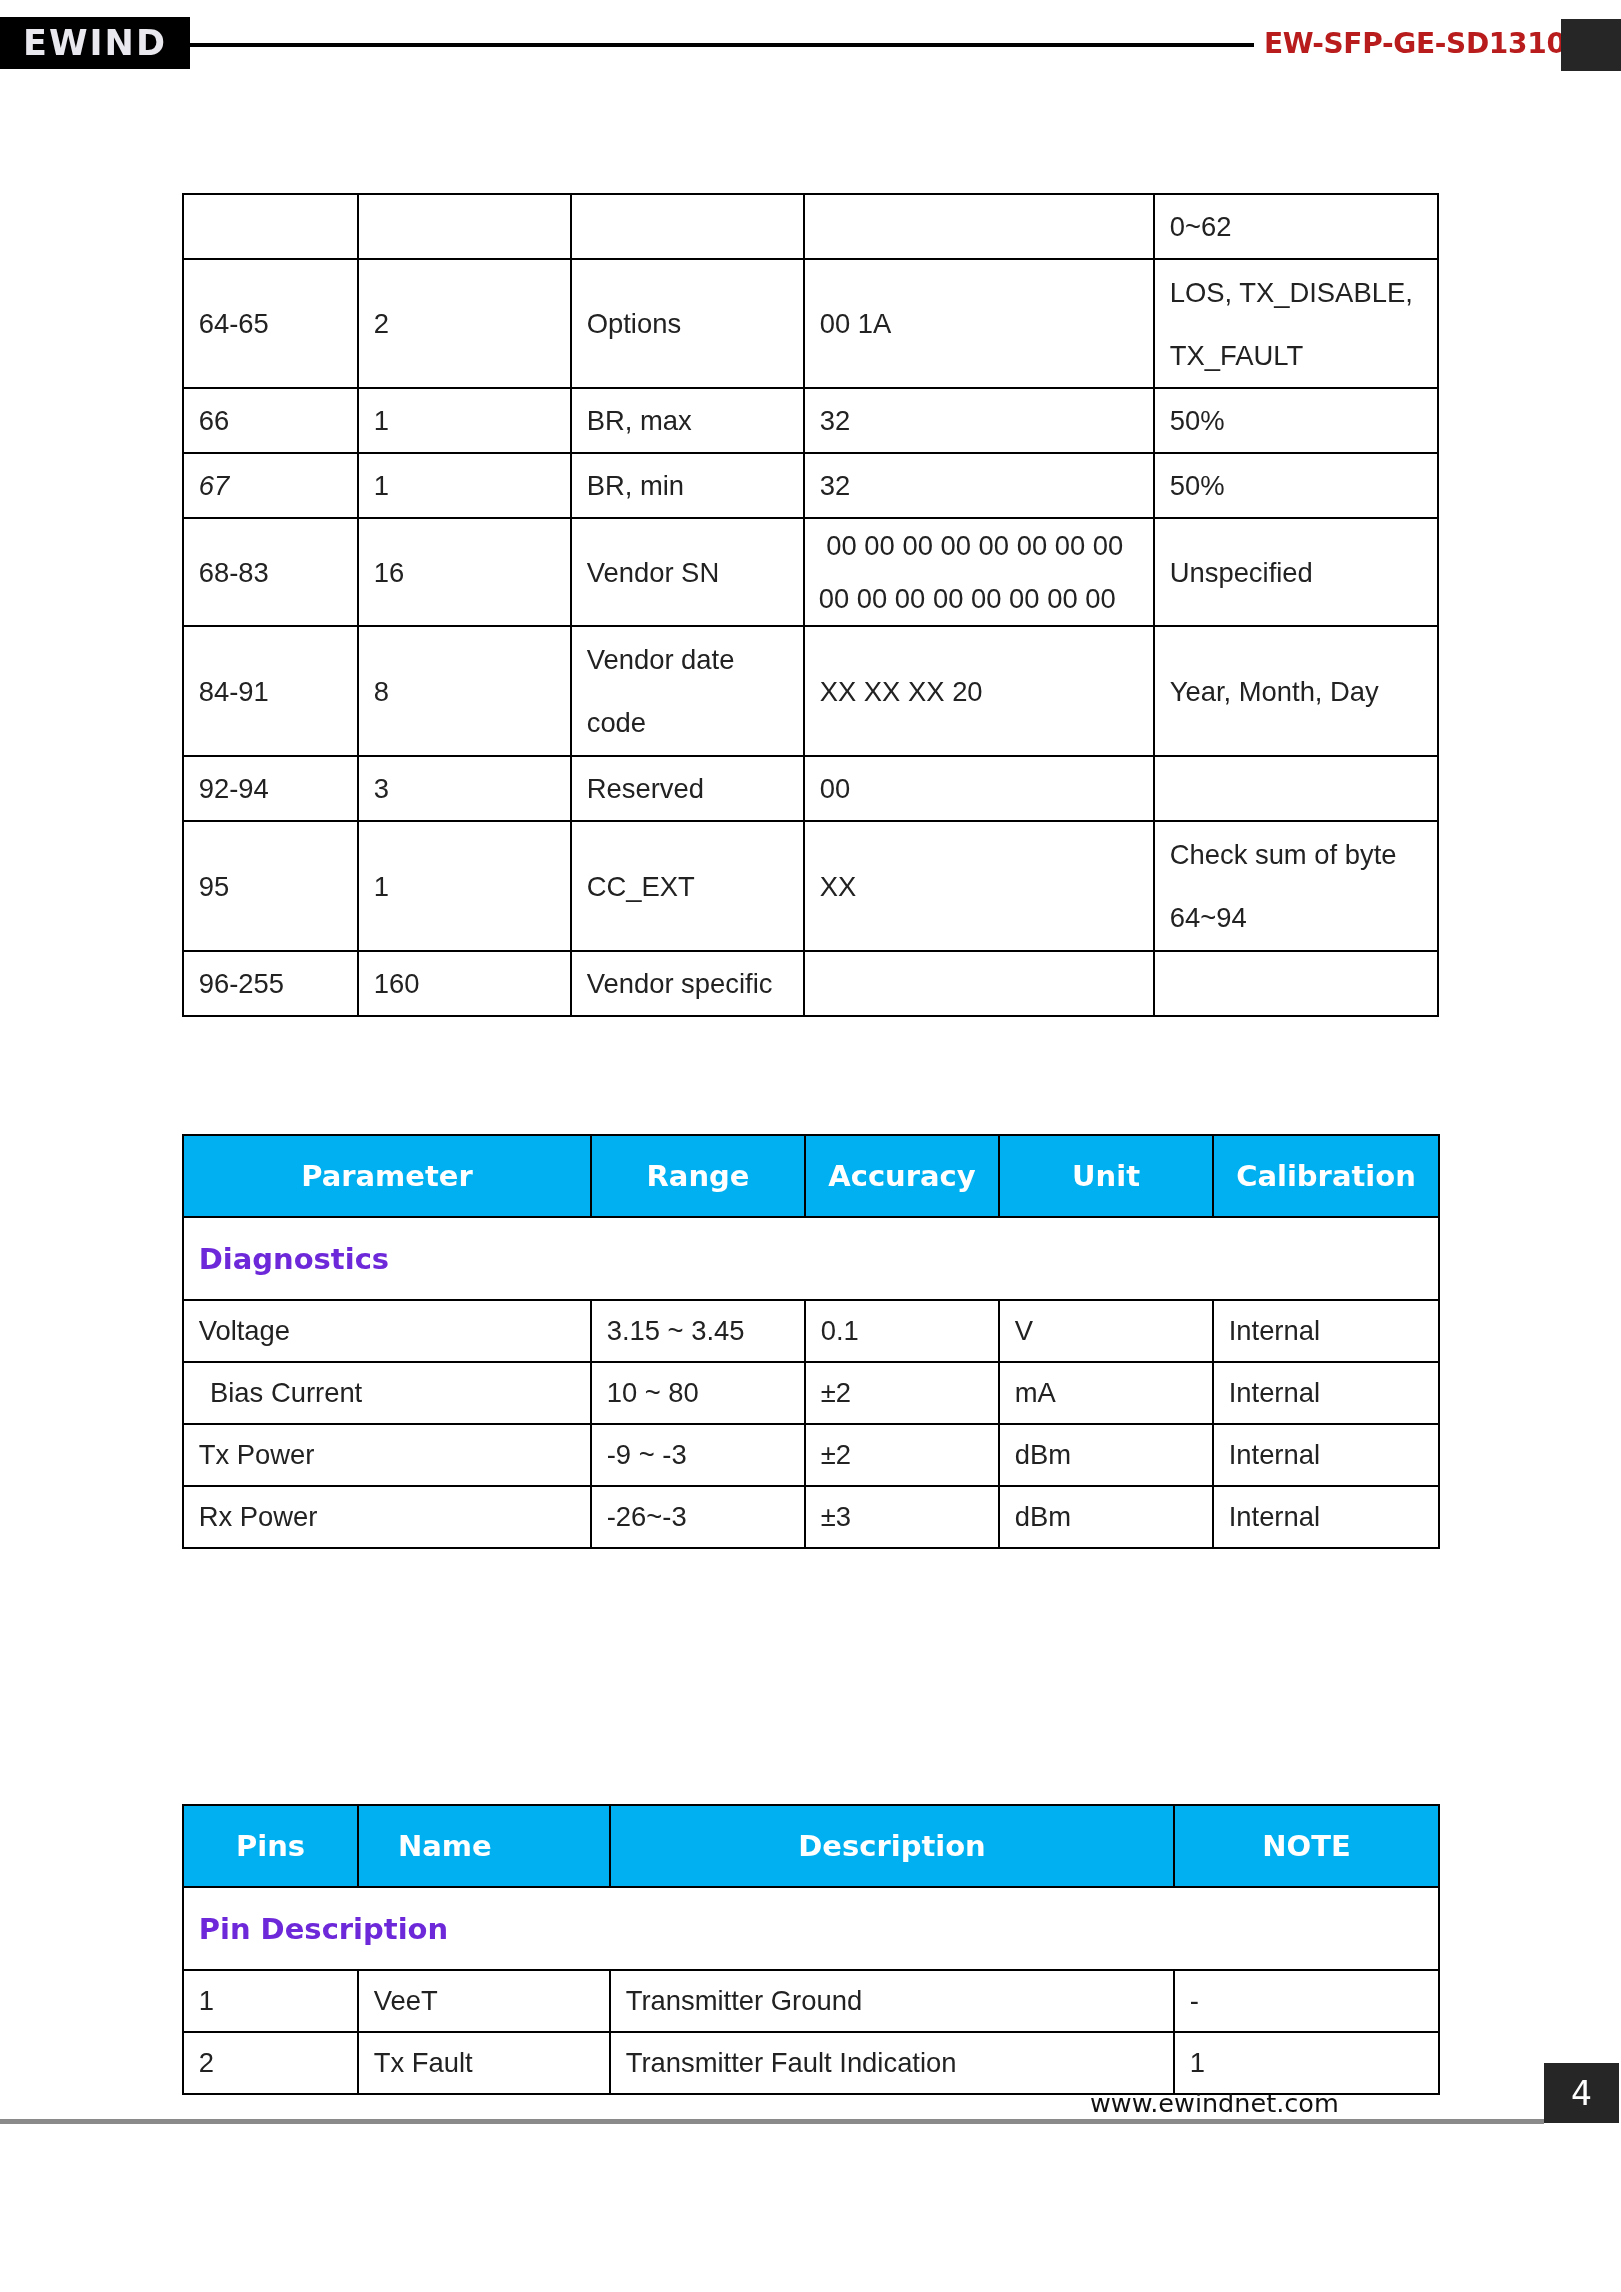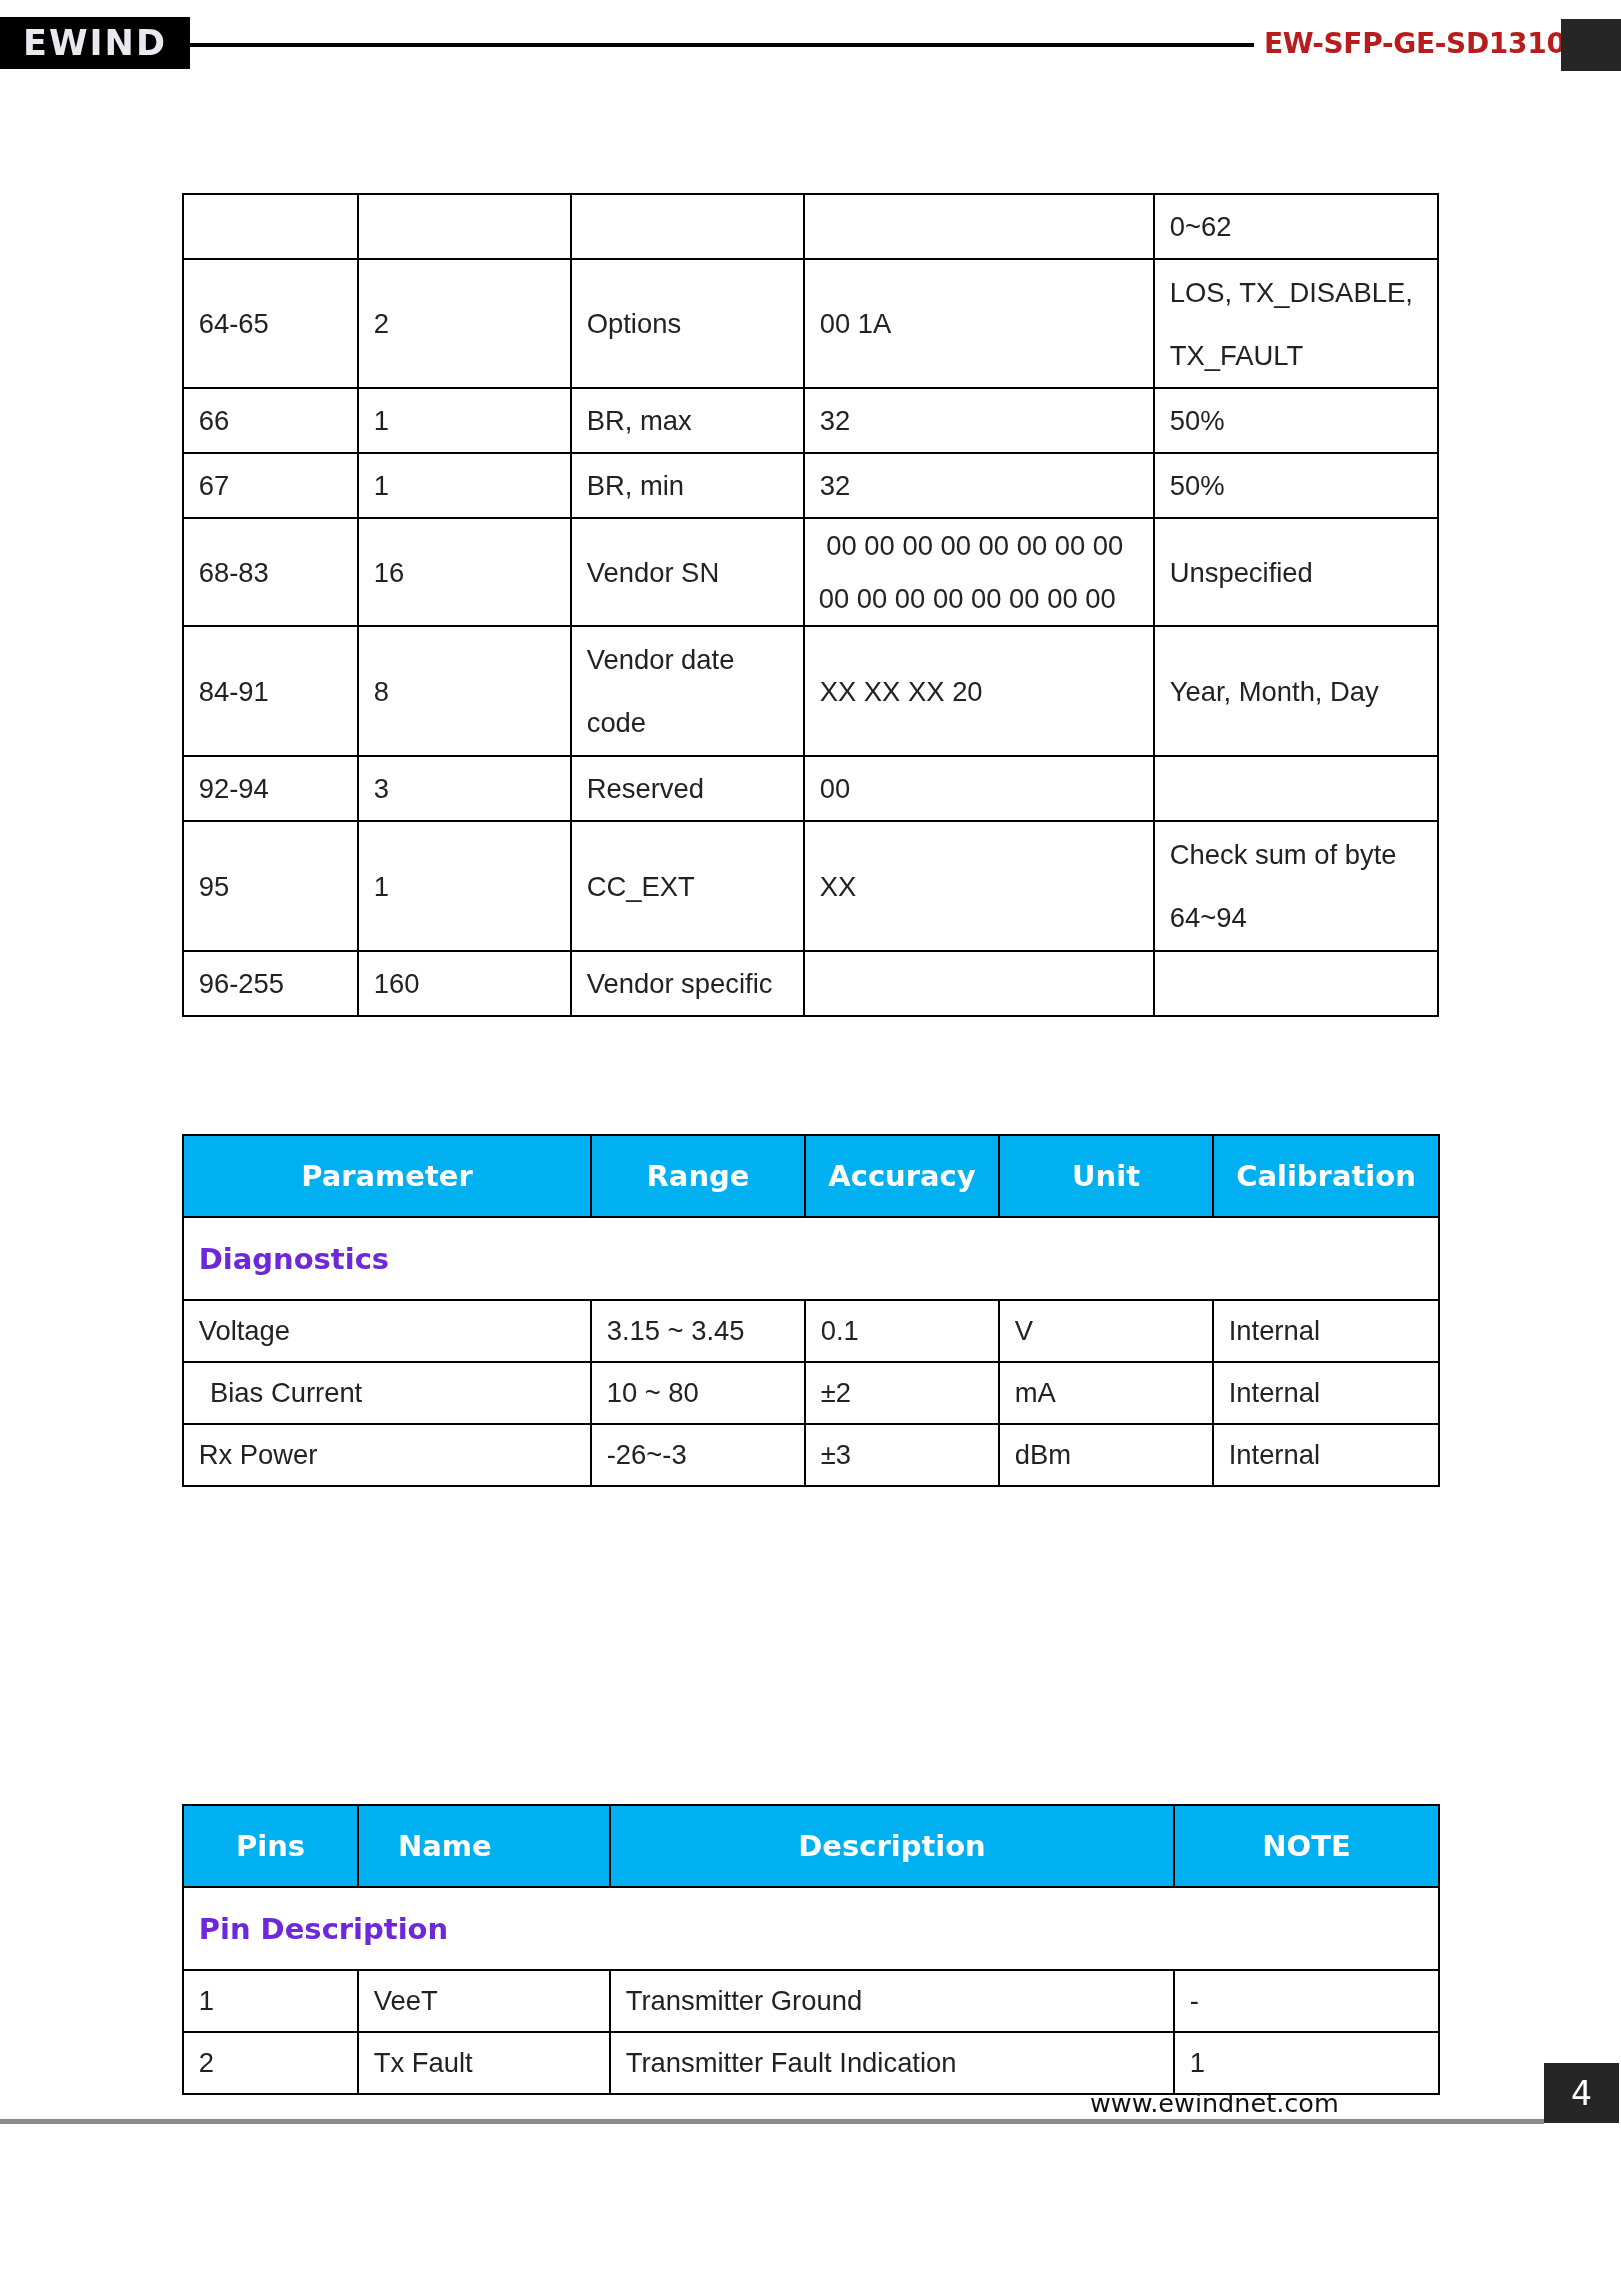--- a/index.html
+++ b/index.html
@@ -61,21 +61,21 @@
 TX_FAULT</td>
       </tr>
       <tr>
         <td style="white-space: pre-line; height: 62px;">66</td>
         <td style="white-space: pre-line; height: 62px;">1</td>
         <td style="white-space: pre-line; height: 62px;">BR, max</td>
         <td style="white-space: pre-line; height: 62px;">32</td>
         <td style="white-space: pre-line; height: 62px;">50%</td>
       </tr>
       <tr>
-        <td style="white-space: pre-line; height: 62px;">67</td>
+        <td style="white-space: pre-line; height: 62px; font-style: italic;">67</td>
         <td style="white-space: pre-line; height: 62px;">1</td>
         <td style="white-space: pre-line; height: 62px;">BR, min</td>
         <td style="white-space: pre-line; height: 62px;">32</td>
         <td style="white-space: pre-line; height: 62px;">50%</td>
       </tr>
       <tr>
         <td style="white-space: pre-line; height: 105px;">68-83</td>
         <td style="white-space: pre-line; height: 105px; margin-left: 40px;">16</td>
         <td style="white-space: pre-line; height: 105px;">Vendor SN</td>
         <td class="hex" style="white-space: pre; height: 105px;"> 00 00 00 00 00 00 00 00
@@ -144,20 +144,27 @@
         <td class="r" style="white-space: pre-line;">Internal</td>
       </tr>
       <tr>
         <td class="r" style="white-space: pre-line; padding-left: 26px;">Bias Current</td>
         <td class="r" style="white-space: pre-line;">10 ~ 80</td>
         <td class="r" style="white-space: pre-line;">±2</td>
         <td class="r" style="white-space: pre-line;">mA</td>
         <td class="r" style="white-space: pre-line;">Internal</td>
       </tr>
       <tr>
+        <td class="r" style="white-space: pre-line;">Tx Power</td>
+        <td class="r" style="white-space: pre-line;">-9 ~ -3</td>
+        <td class="r" style="white-space: pre-line;">±2</td>
+        <td class="r" style="white-space: pre-line;">dBm</td>
+        <td class="r" style="white-space: pre-line;">Internal</td>
+      </tr>
+      <tr>
         <td class="r" style="white-space: pre-line;">Rx Power</td>
         <td class="r" style="white-space: pre-line;">-26~-3</td>
         <td class="r" style="white-space: pre-line;">±3</td>
         <td class="r" style="white-space: pre-line;">dBm</td>
         <td class="r" style="white-space: pre-line;">Internal</td>
       </tr>
     </tbody>
 </table>
 
 <table class="t3">

